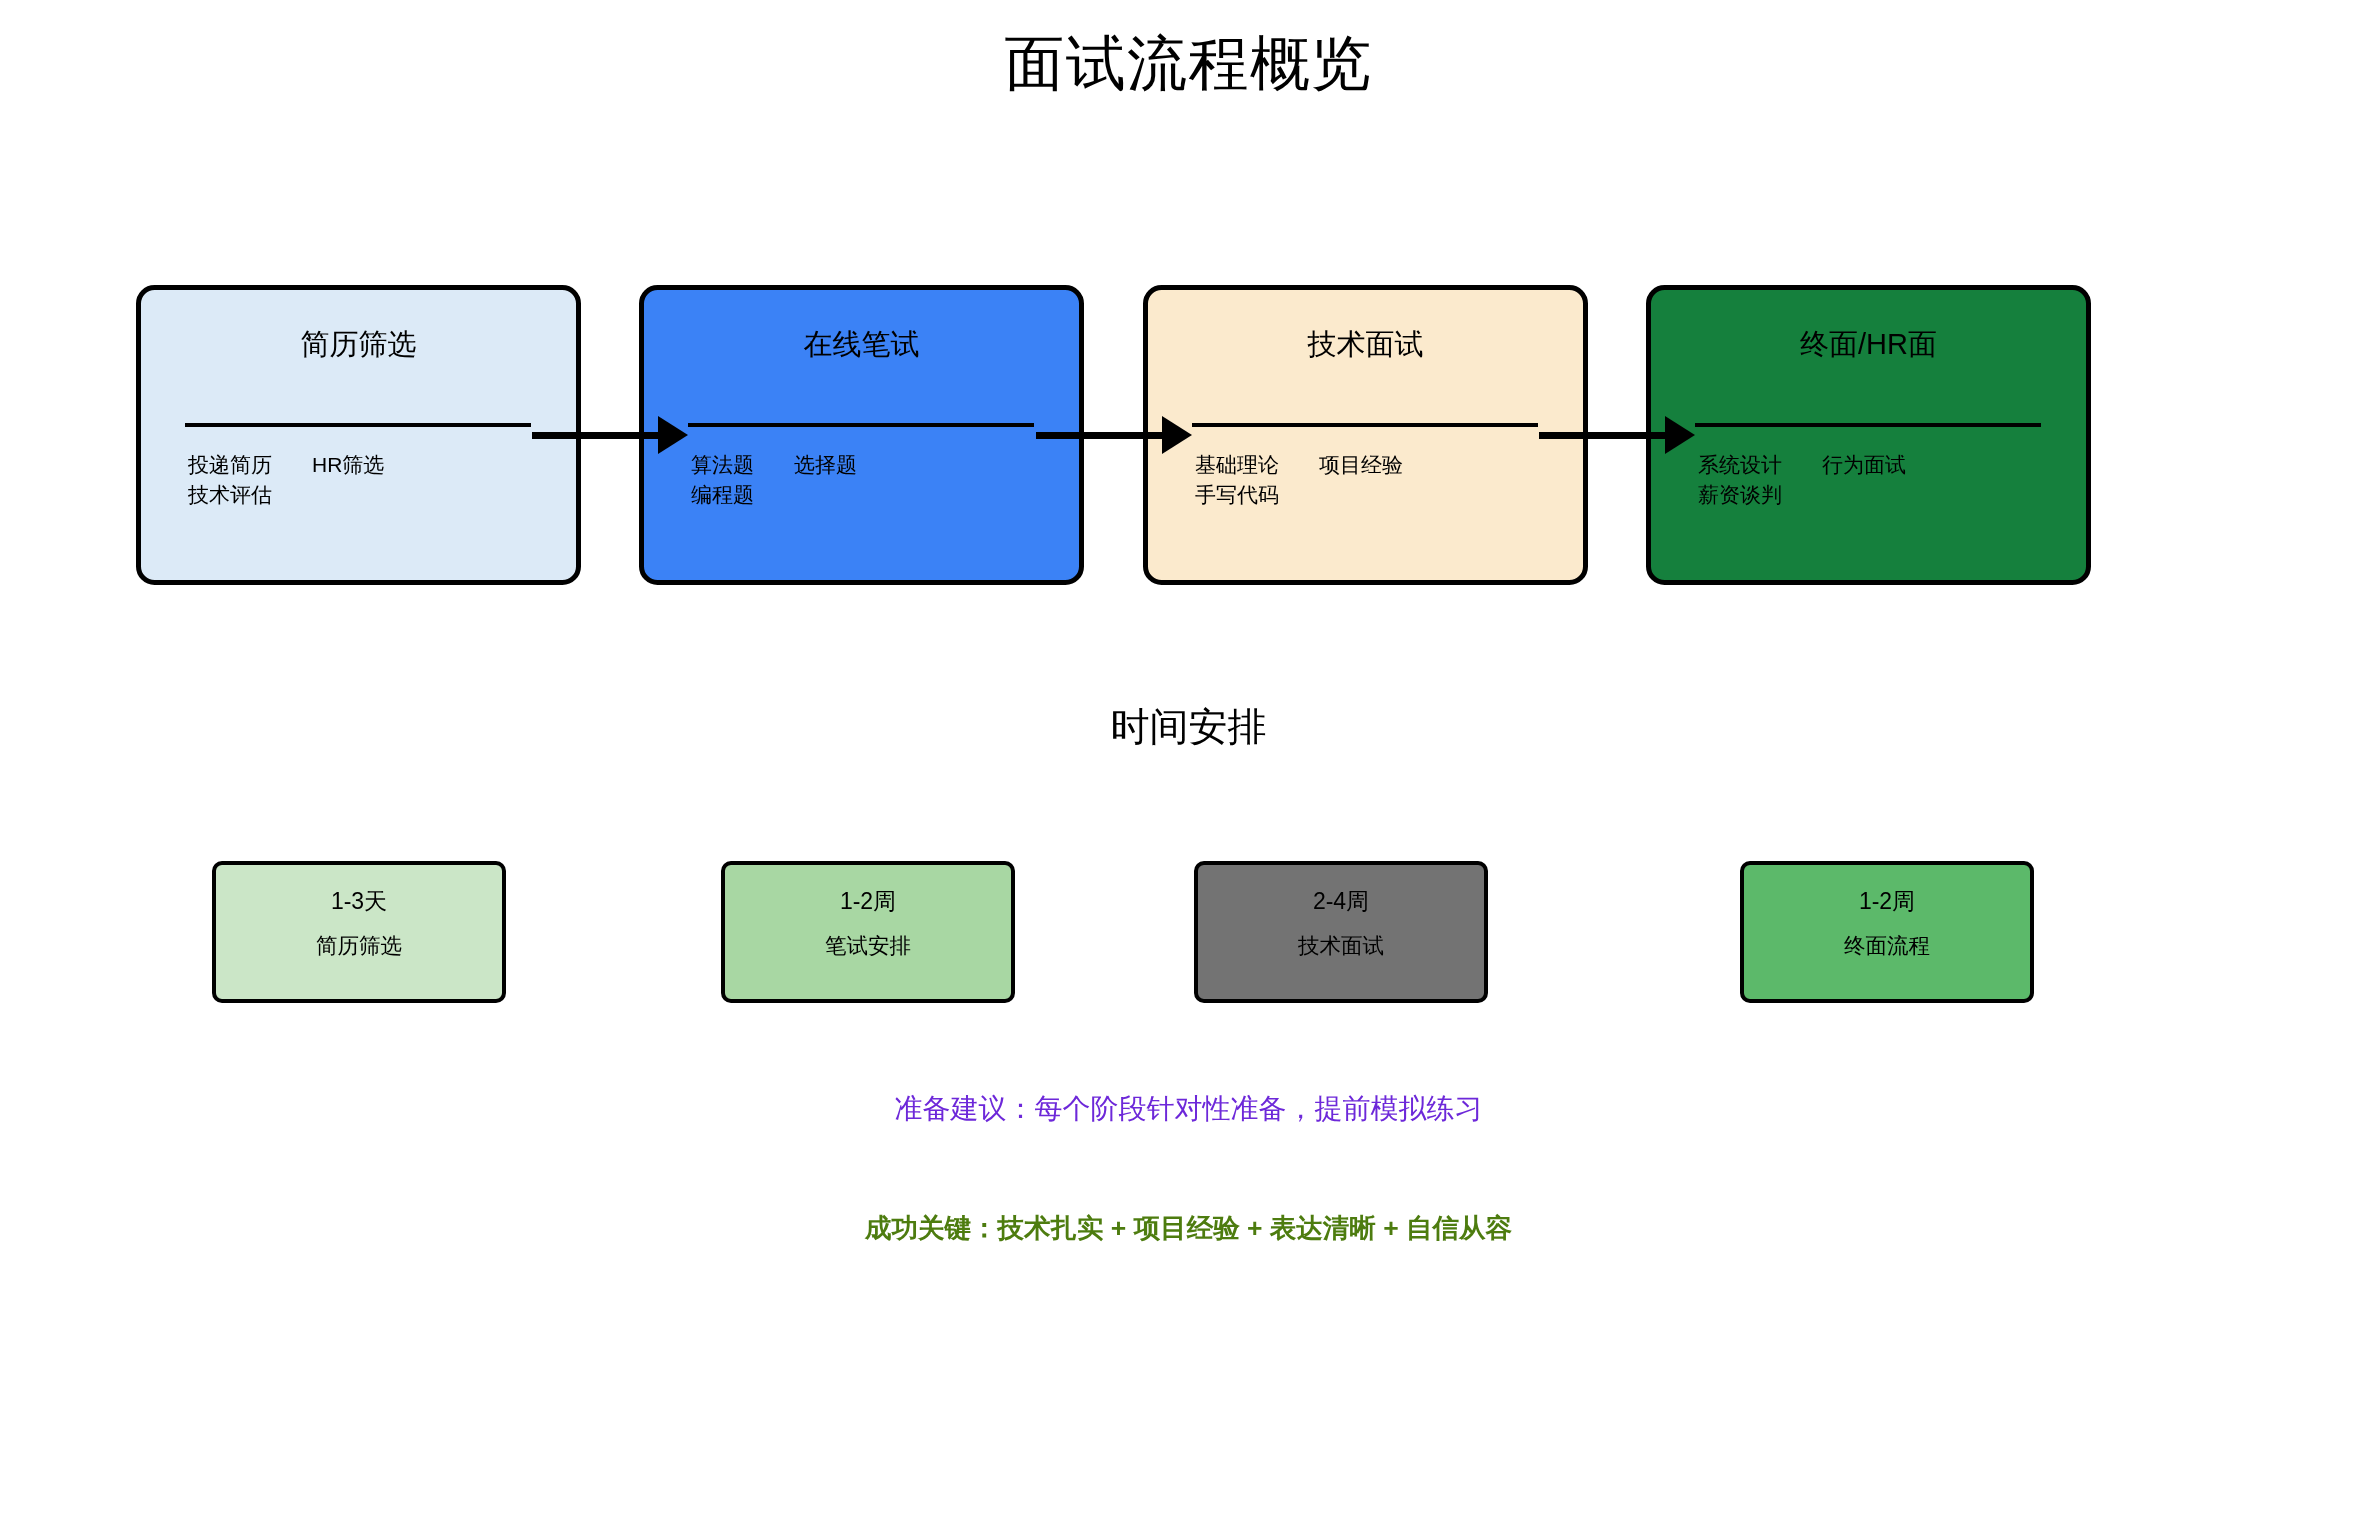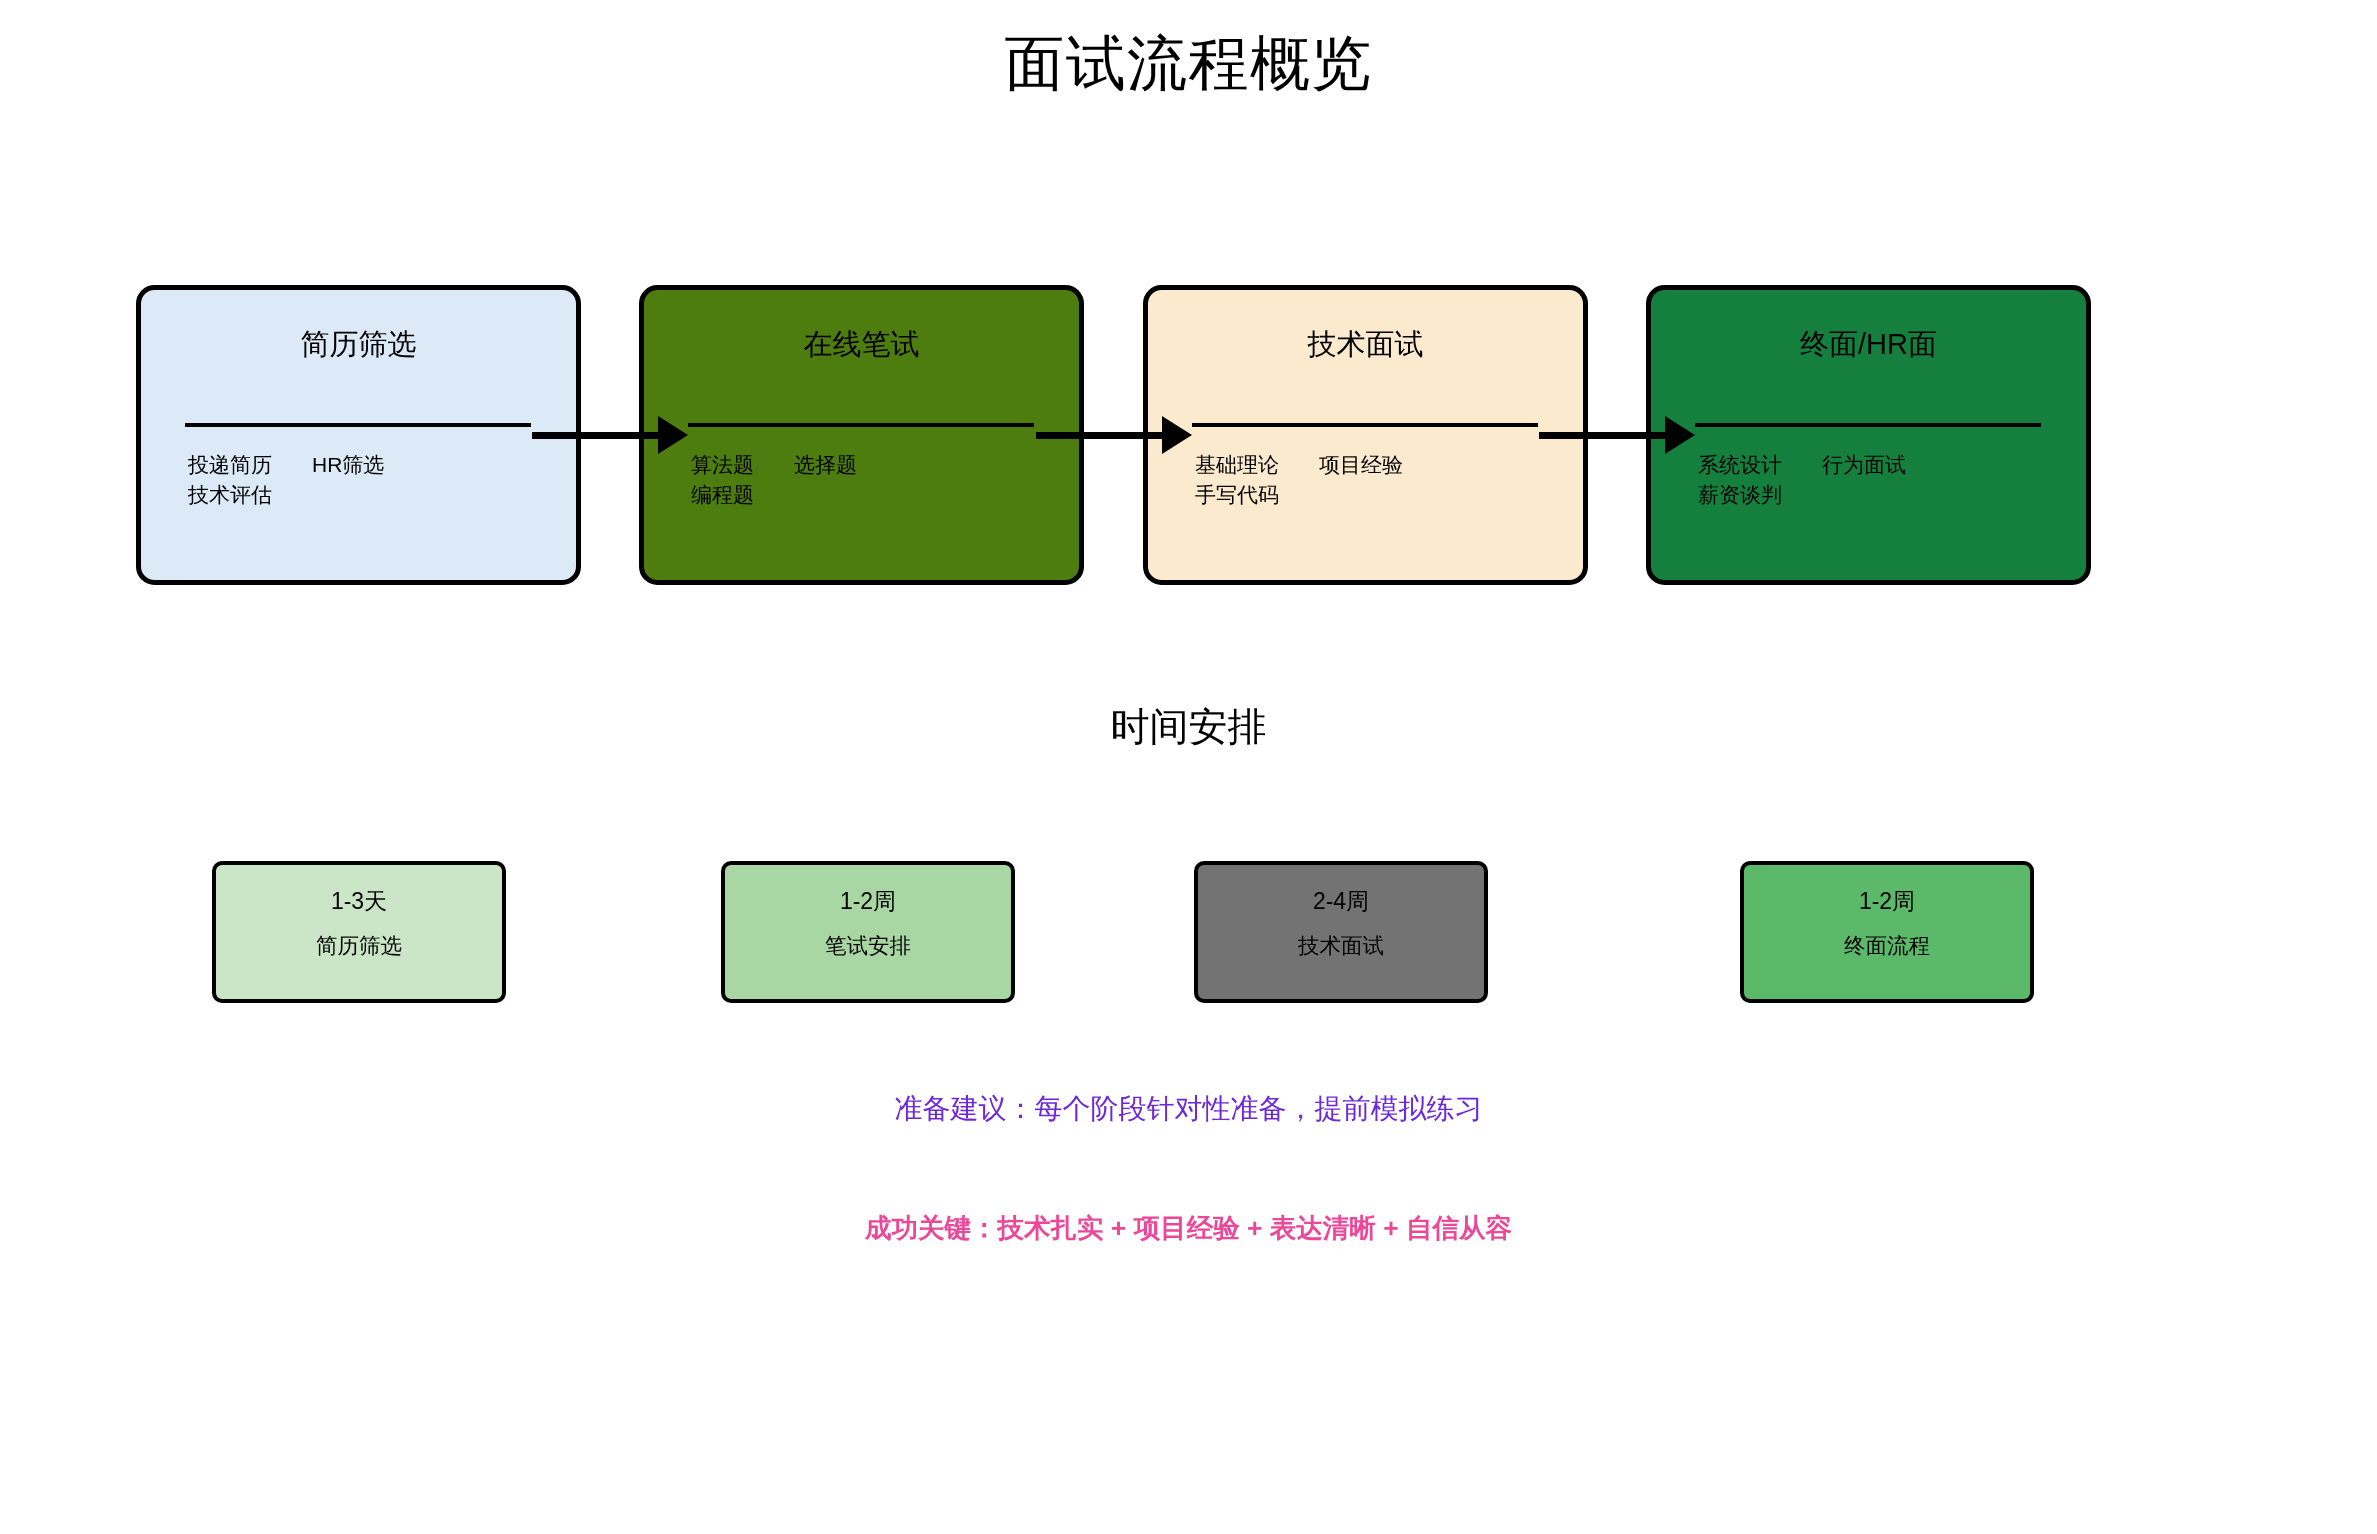--- a/index.html
+++ b/index.html
@@ -46,21 +46,21 @@
     position: absolute;
     top: 0;
     width: 445px;
     height: 300px;
     box-sizing: border-box;
     border: 5px solid #000000;
     border-radius: 18.6px;
     background: #dceaf7;
   }
   .stage-box.s0 { left: 0px;    background: #dceaf7; }
-  .stage-box.s1 { left: 503px;  background: #4d7c0f; }
+  .stage-box.s1 { left: 503px;  background: #3b82f6; }
   .stage-box.s2 { left: 1007px; background: #fbeacd; }
   .stage-box.s3 { left: 1510px; background: #15803d; }
 
   .stage-title {
     position: absolute;
     left: 0;
     top: 37px;
     width: 100%;
     text-align: center;
     font-size: 29px;
@@ -193,21 +193,21 @@
   .note-key {
     position: absolute;
     left: 0;
     top: 1213px;
     width: 2377px;
     text-align: center;
     font-size: 26.5px;
     line-height: 1.2;
     font-weight: 700;
     white-space: nowrap;
-    color: #ec4899;
+    color: #4d7c0f;
   }
 </style>
 </head>
 <body>
 
 <div id="canvas">
 
   <div class="page-title">面试流程概览</div>
 
   <div class="stage-row">

